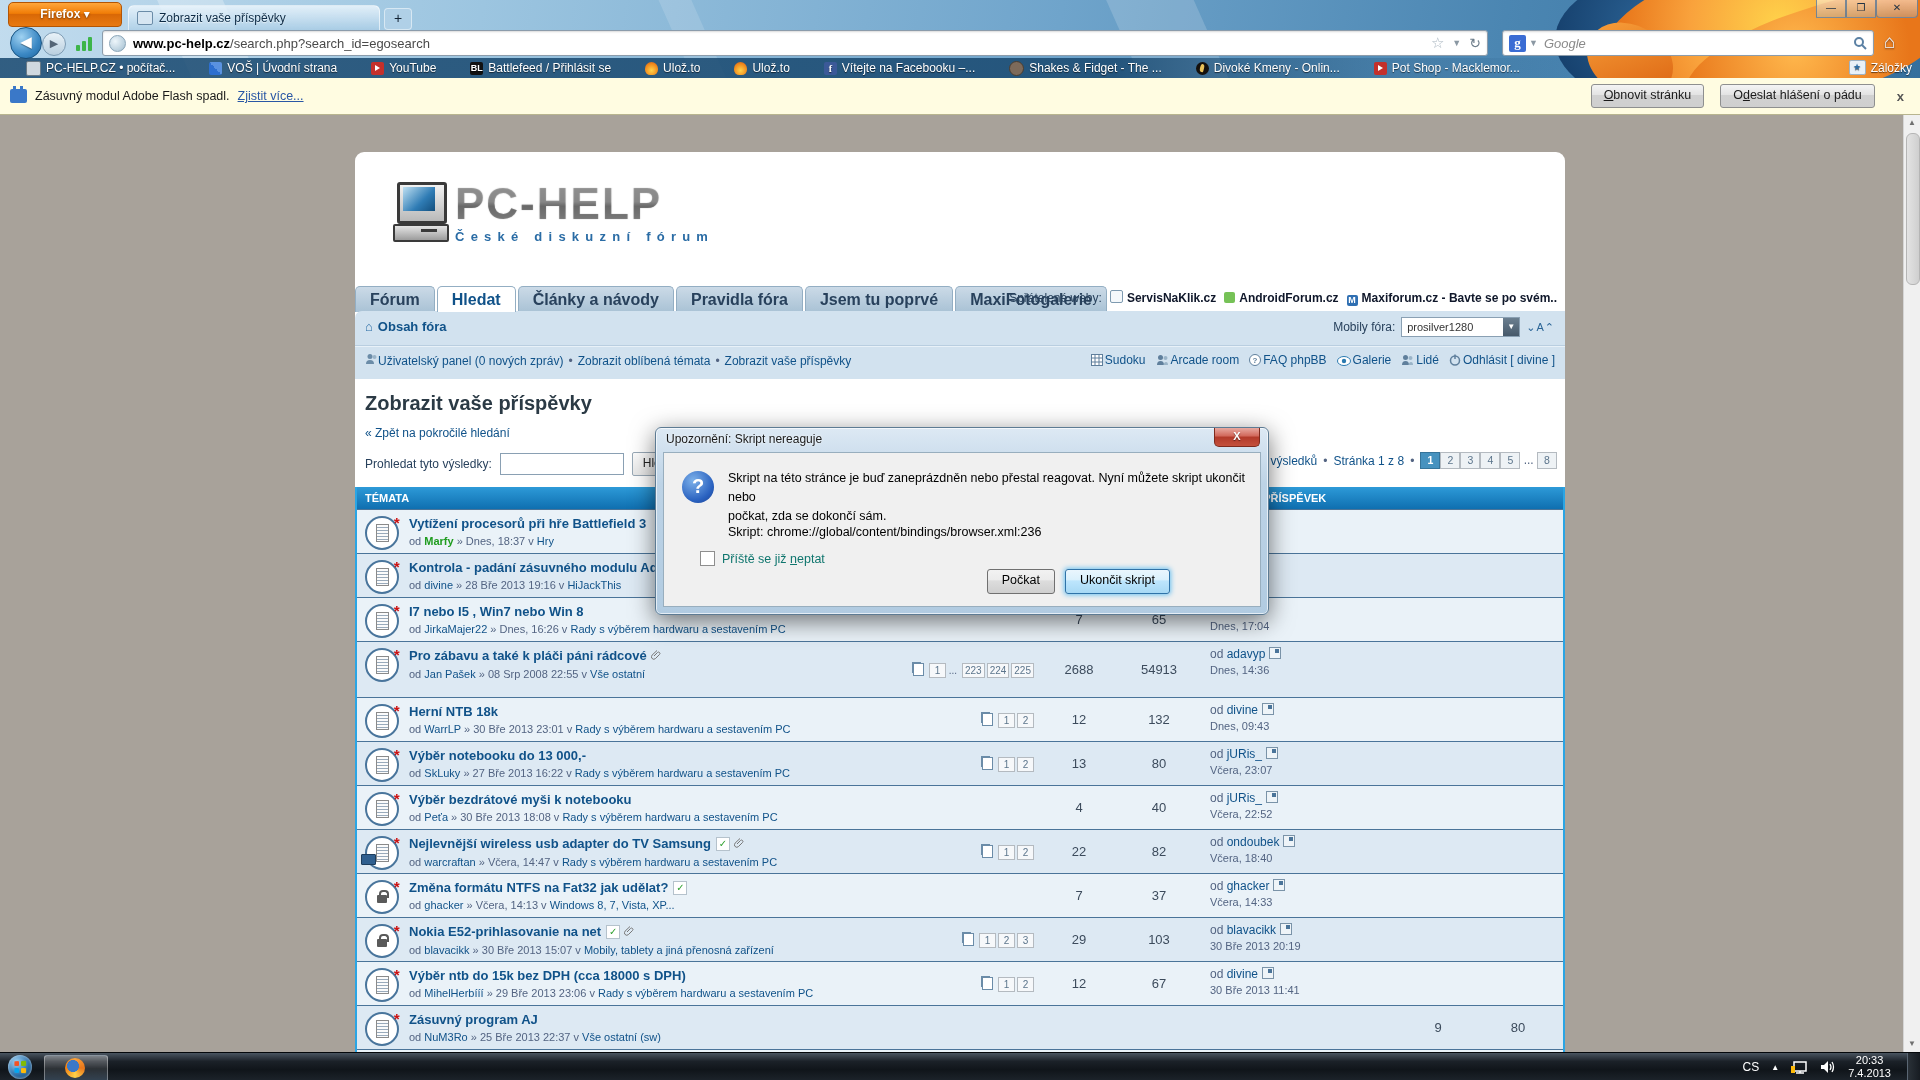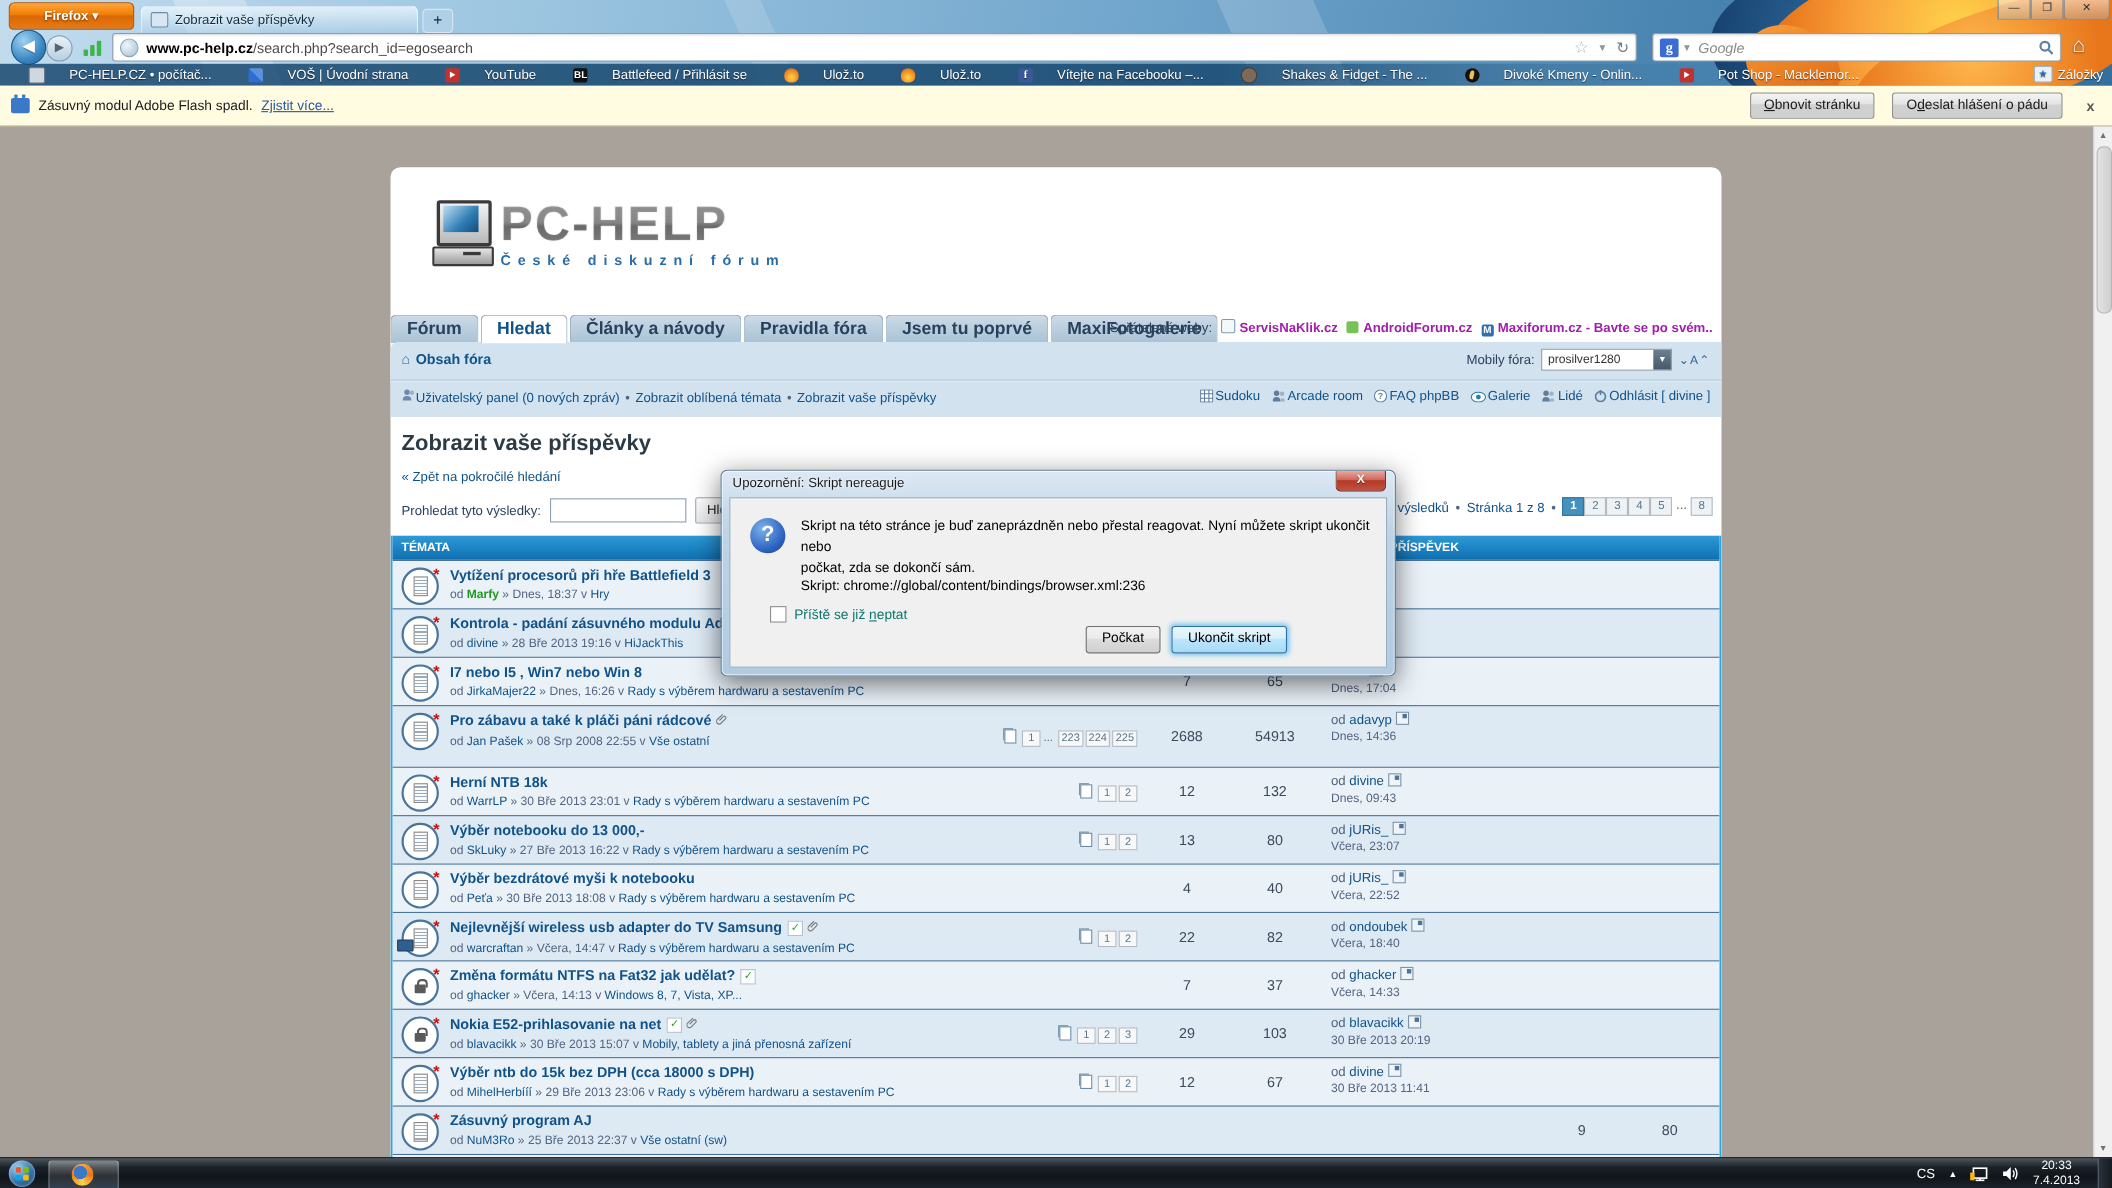--- a/index.html
+++ b/index.html
@@ -53,21 +53,21 @@
   #searchbox{position:absolute;left:1502px;top:1px;width:372px;height:26px;border-radius:3px;background:#fff;
     border:1px solid #8c9cab;box-shadow:inset 0 1px 2px rgba(0,0,0,.15);display:flex;align-items:center;padding:0 6px;box-sizing:border-box;}
   #searchbox .glogo{width:17px;height:17px;background:#3a6cd4;border-radius:2px;color:#fff;font-size:13px;font-weight:bold;text-align:center;line-height:16px;font-family:"Liberation Serif",serif;}
   #searchbox .caret{font-size:9px;color:#8b98a3;margin:0 6px 0 3px;}
   #searchbox .ph{flex:1;font-size:13px;font-style:italic;color:#8a8a8a;}
   #homebtn{position:absolute;left:1884px;top:2px;font-size:19px;color:#edf4fa;text-shadow:0 1px 2px rgba(0,0,30,.6);}
   
   #bmrow{position:absolute;left:0;top:58px;width:1920px;height:20px;
     background:linear-gradient(90deg,rgba(24,72,111,.85) 0%,rgba(24,72,111,.85) 58%,rgba(24,72,111,.25) 72%,rgba(24,72,111,0) 82%);
     display:flex;align-items:center;padding-left:6px;box-sizing:border-box;}
-  .bm{display:flex;align-items:center;gap:22px;margin-right:14px;white-space:nowrap;padding-left:20px;}
+  .bm{display:flex;align-items:center;gap:5px;margin-right:14px;white-space:nowrap;padding-left:20px;}
   .bm .fav{width:13px;height:13px;border-radius:2px;flex:none;}
   .bm span{font-size:12px;color:#fff;text-shadow:0 1px 1px rgba(0,0,0,.6);}
   .fav.monitor{background:#cfd8df;border:1px solid #6a7a86;}
   .fav.windows{background:linear-gradient(45deg,#2d6fd0 50%,#5a92e0 50%);}
   .fav.youtube{background:#c4302b;position:relative;}
   .fav.youtube::after{content:"";position:absolute;left:4px;top:3px;border-left:5px solid #fff;border-top:3px solid transparent;border-bottom:3px solid transparent;}
   .fav.bl{background:#111;color:#fff;font-size:9px;font-weight:bold;text-align:center;line-height:13px;}
   .fav.flame{background:radial-gradient(circle at 50% 65%,#ffd24a,#f08a1d 60%,#c8531a);border-radius:50% 50% 40% 40%;}
   .fav.facebook{background:#3b5998;color:#fff;font-size:10px;font-weight:bold;text-align:center;line-height:13px;font-family:"Liberation Serif",serif;}
   .fav.avatar{background:#7d6a5a;border-radius:50%;border:1px solid #4a3d30;}
@@ -104,21 +104,21 @@
     background:linear-gradient(#f4f4f4,#d9d9d9 45%,#8f8f8f 55%,#c7c7c7);-webkit-background-clip:text;background-clip:text;-webkit-text-fill-color:transparent;
     text-shadow:0 0 1px rgba(80,80,80,.6);line-height:44px;}
   #logo .ltxt .sub{font-size:13px;font-weight:bold;letter-spacing:.48em;color:#2a6ca5;margin-top:3px;}
   
   #tabsrow{position:absolute;left:0px;top:134px;width:1210px;height:25px;}
   .ftab{display:inline-block;height:25px;line-height:25px;padding:0 14px;margin-right:2px;border-radius:5px 5px 0 0;
     background:linear-gradient(#cbdae7,#a9c2d5);border:1px solid #93aec3;border-bottom:none;font-size:16px;font-weight:bold;color:#28415c;}
   .ftab.active{background:#fff;color:#105289;position:relative;z-index:2;}
   #friendly{position:absolute;right:8px;top:138px;font-size:12px;white-space:nowrap;}
   #friendly .flbl{font-weight:normal;color:#28415c;}
-  #friendly a{color:#a21caf;font-weight:bold;margin-left:4px;}
+  #friendly a{color:#0f172a;font-weight:bold;margin-left:4px;}
   #friendly .fsicn{display:inline-block;width:11px;height:11px;vertical-align:-1px;margin-left:8px;border-radius:2px;}
   .fsicn.cursor{background:#f4f8fb;border:1px solid #7e9ab0;}
   .fsicn.android{background:#76c257;border-radius:5px 5px 2px 2px;}
   .fsicn.mforum{background:#2f6fb2;color:#fff;font-size:9px;font-weight:bold;text-align:center;line-height:11px;}
   
   #band{position:absolute;left:0;top:159px;width:1210px;height:68px;background:#d2e2ef;border-radius:7px 0 0 0;}
   #band .row1{position:absolute;left:0;top:0;width:100%;height:34px;border-bottom:1px solid #b9cee0;box-shadow:0 1px 0 #e8f1f8;}
   #breadcrumb{position:absolute;left:10px;top:8px;font-size:13px;font-weight:bold;color:#105289;}
   #breadcrumb .home{color:#2a6ca5;margin-right:5px;}
   #skin{position:absolute;right:10px;top:6px;font-size:12px;color:#28415c;display:flex;align-items:center;gap:6px;}

